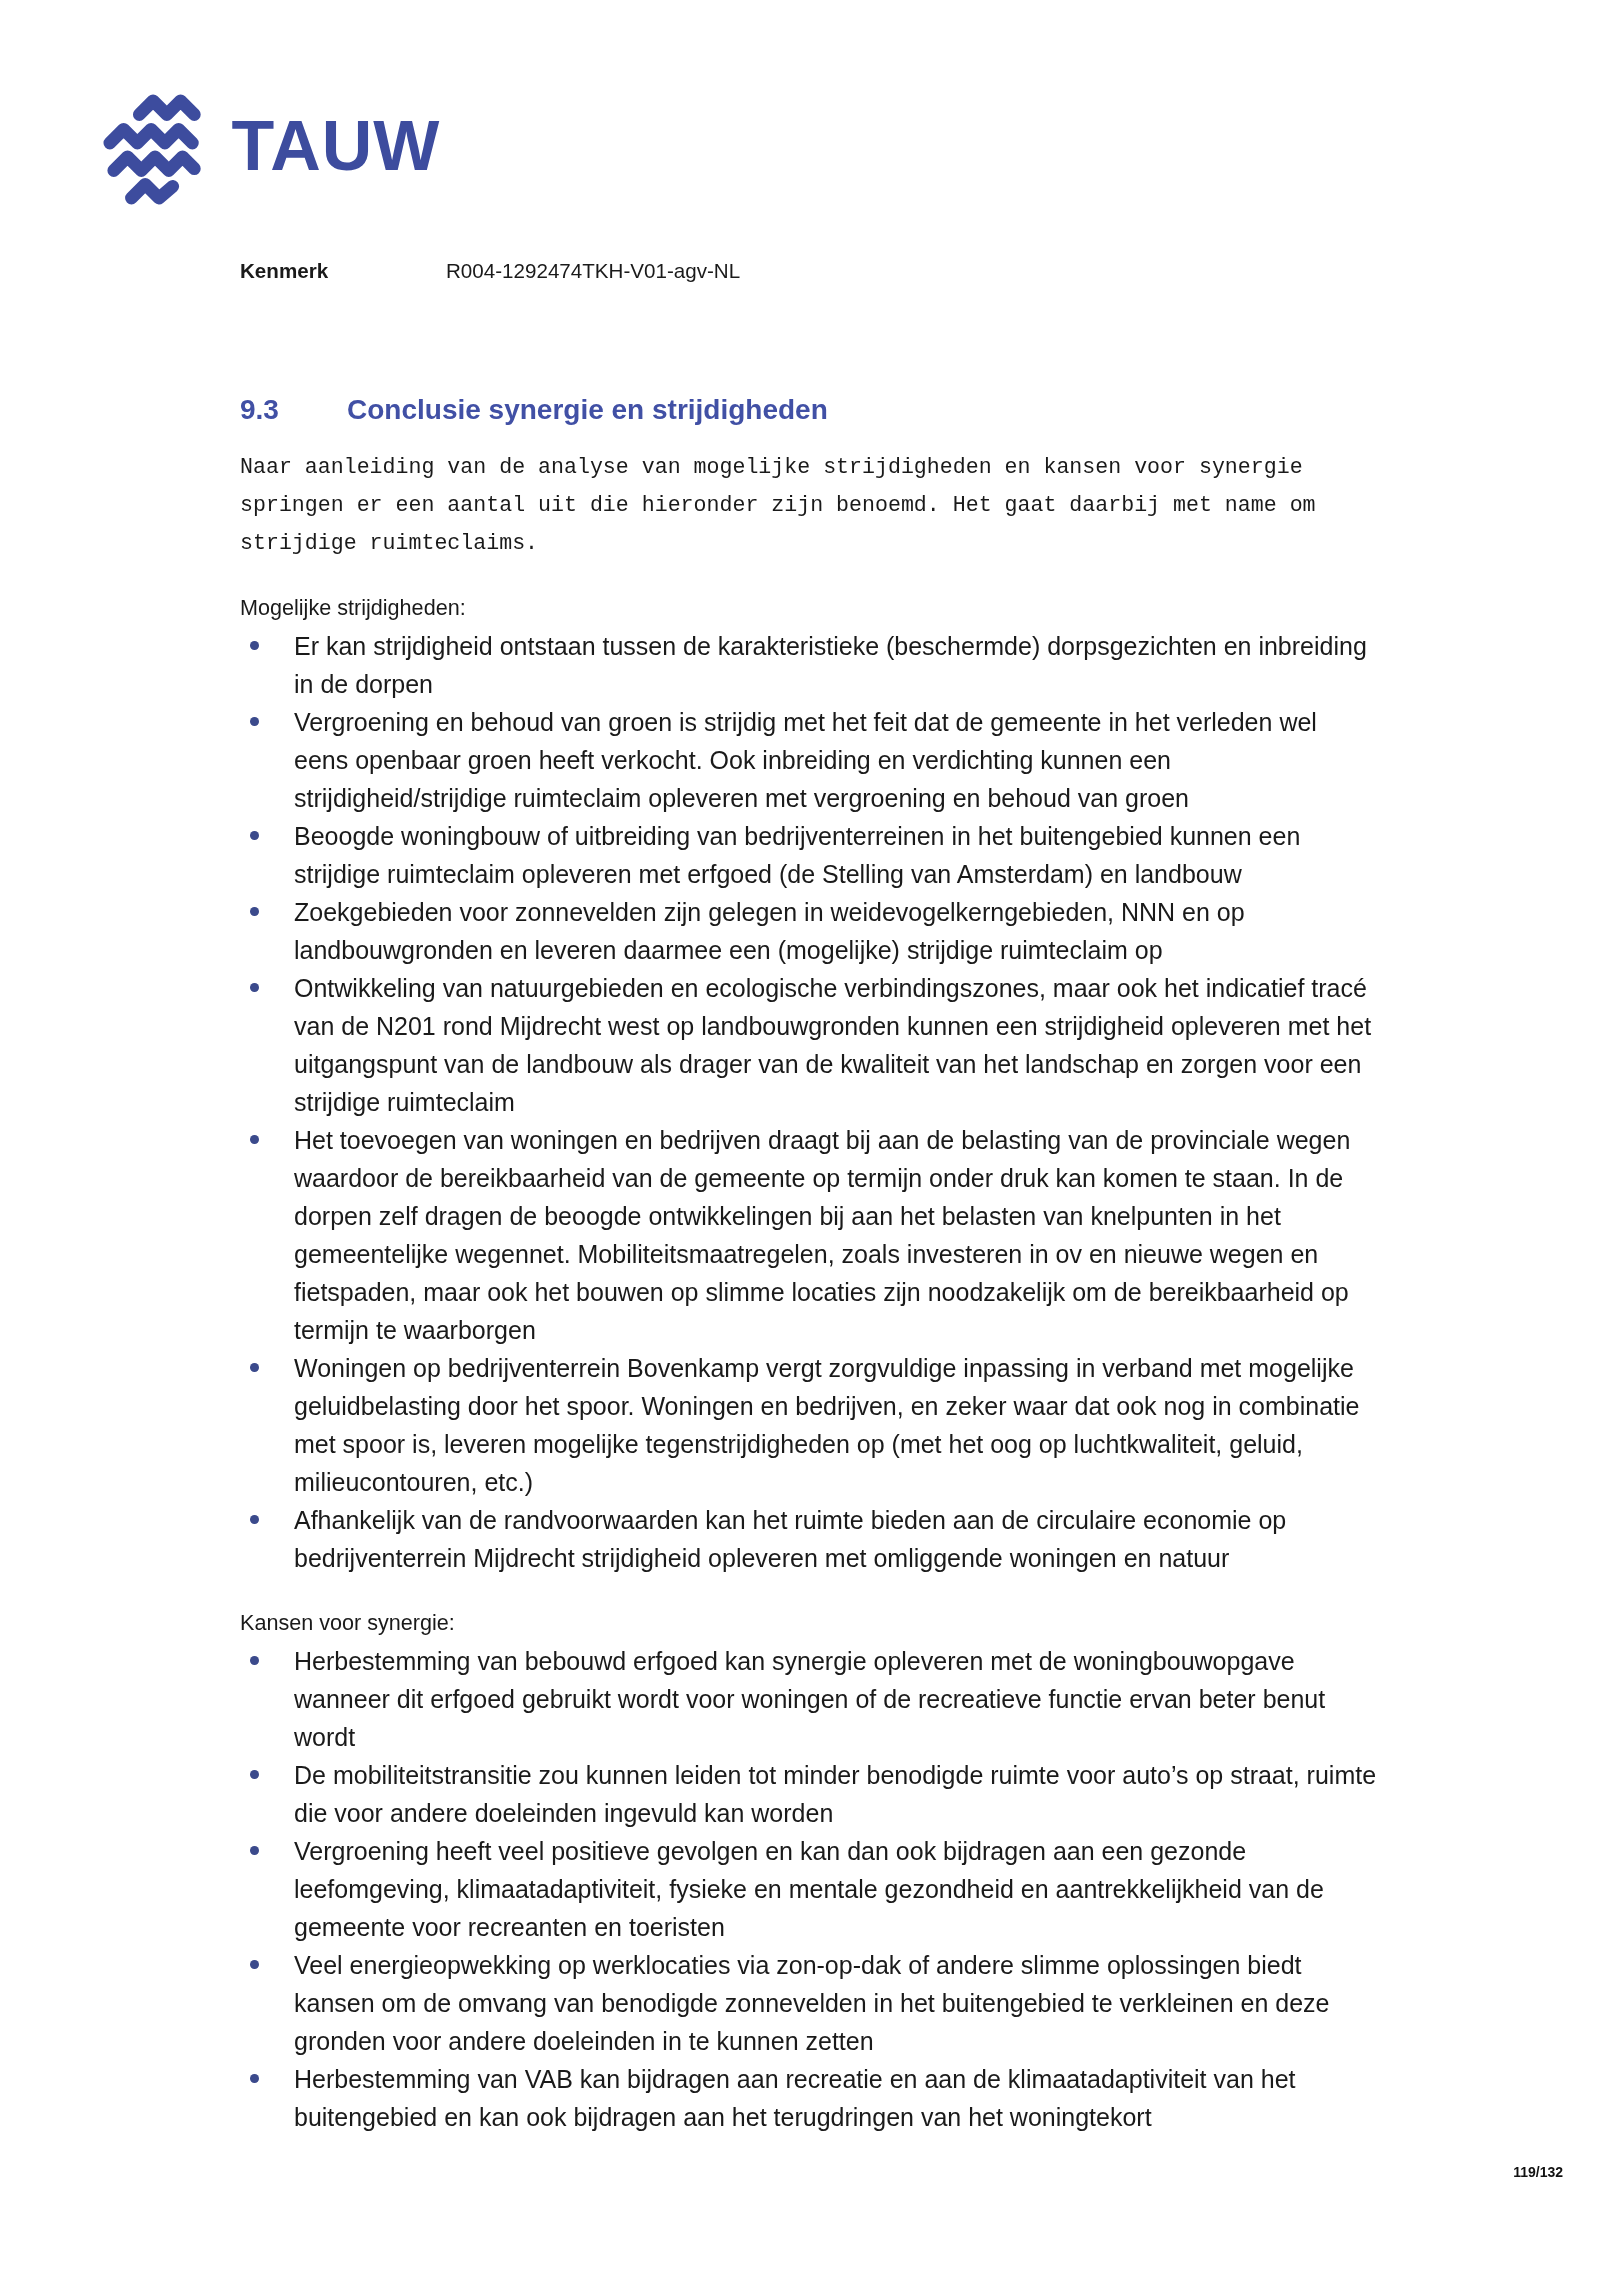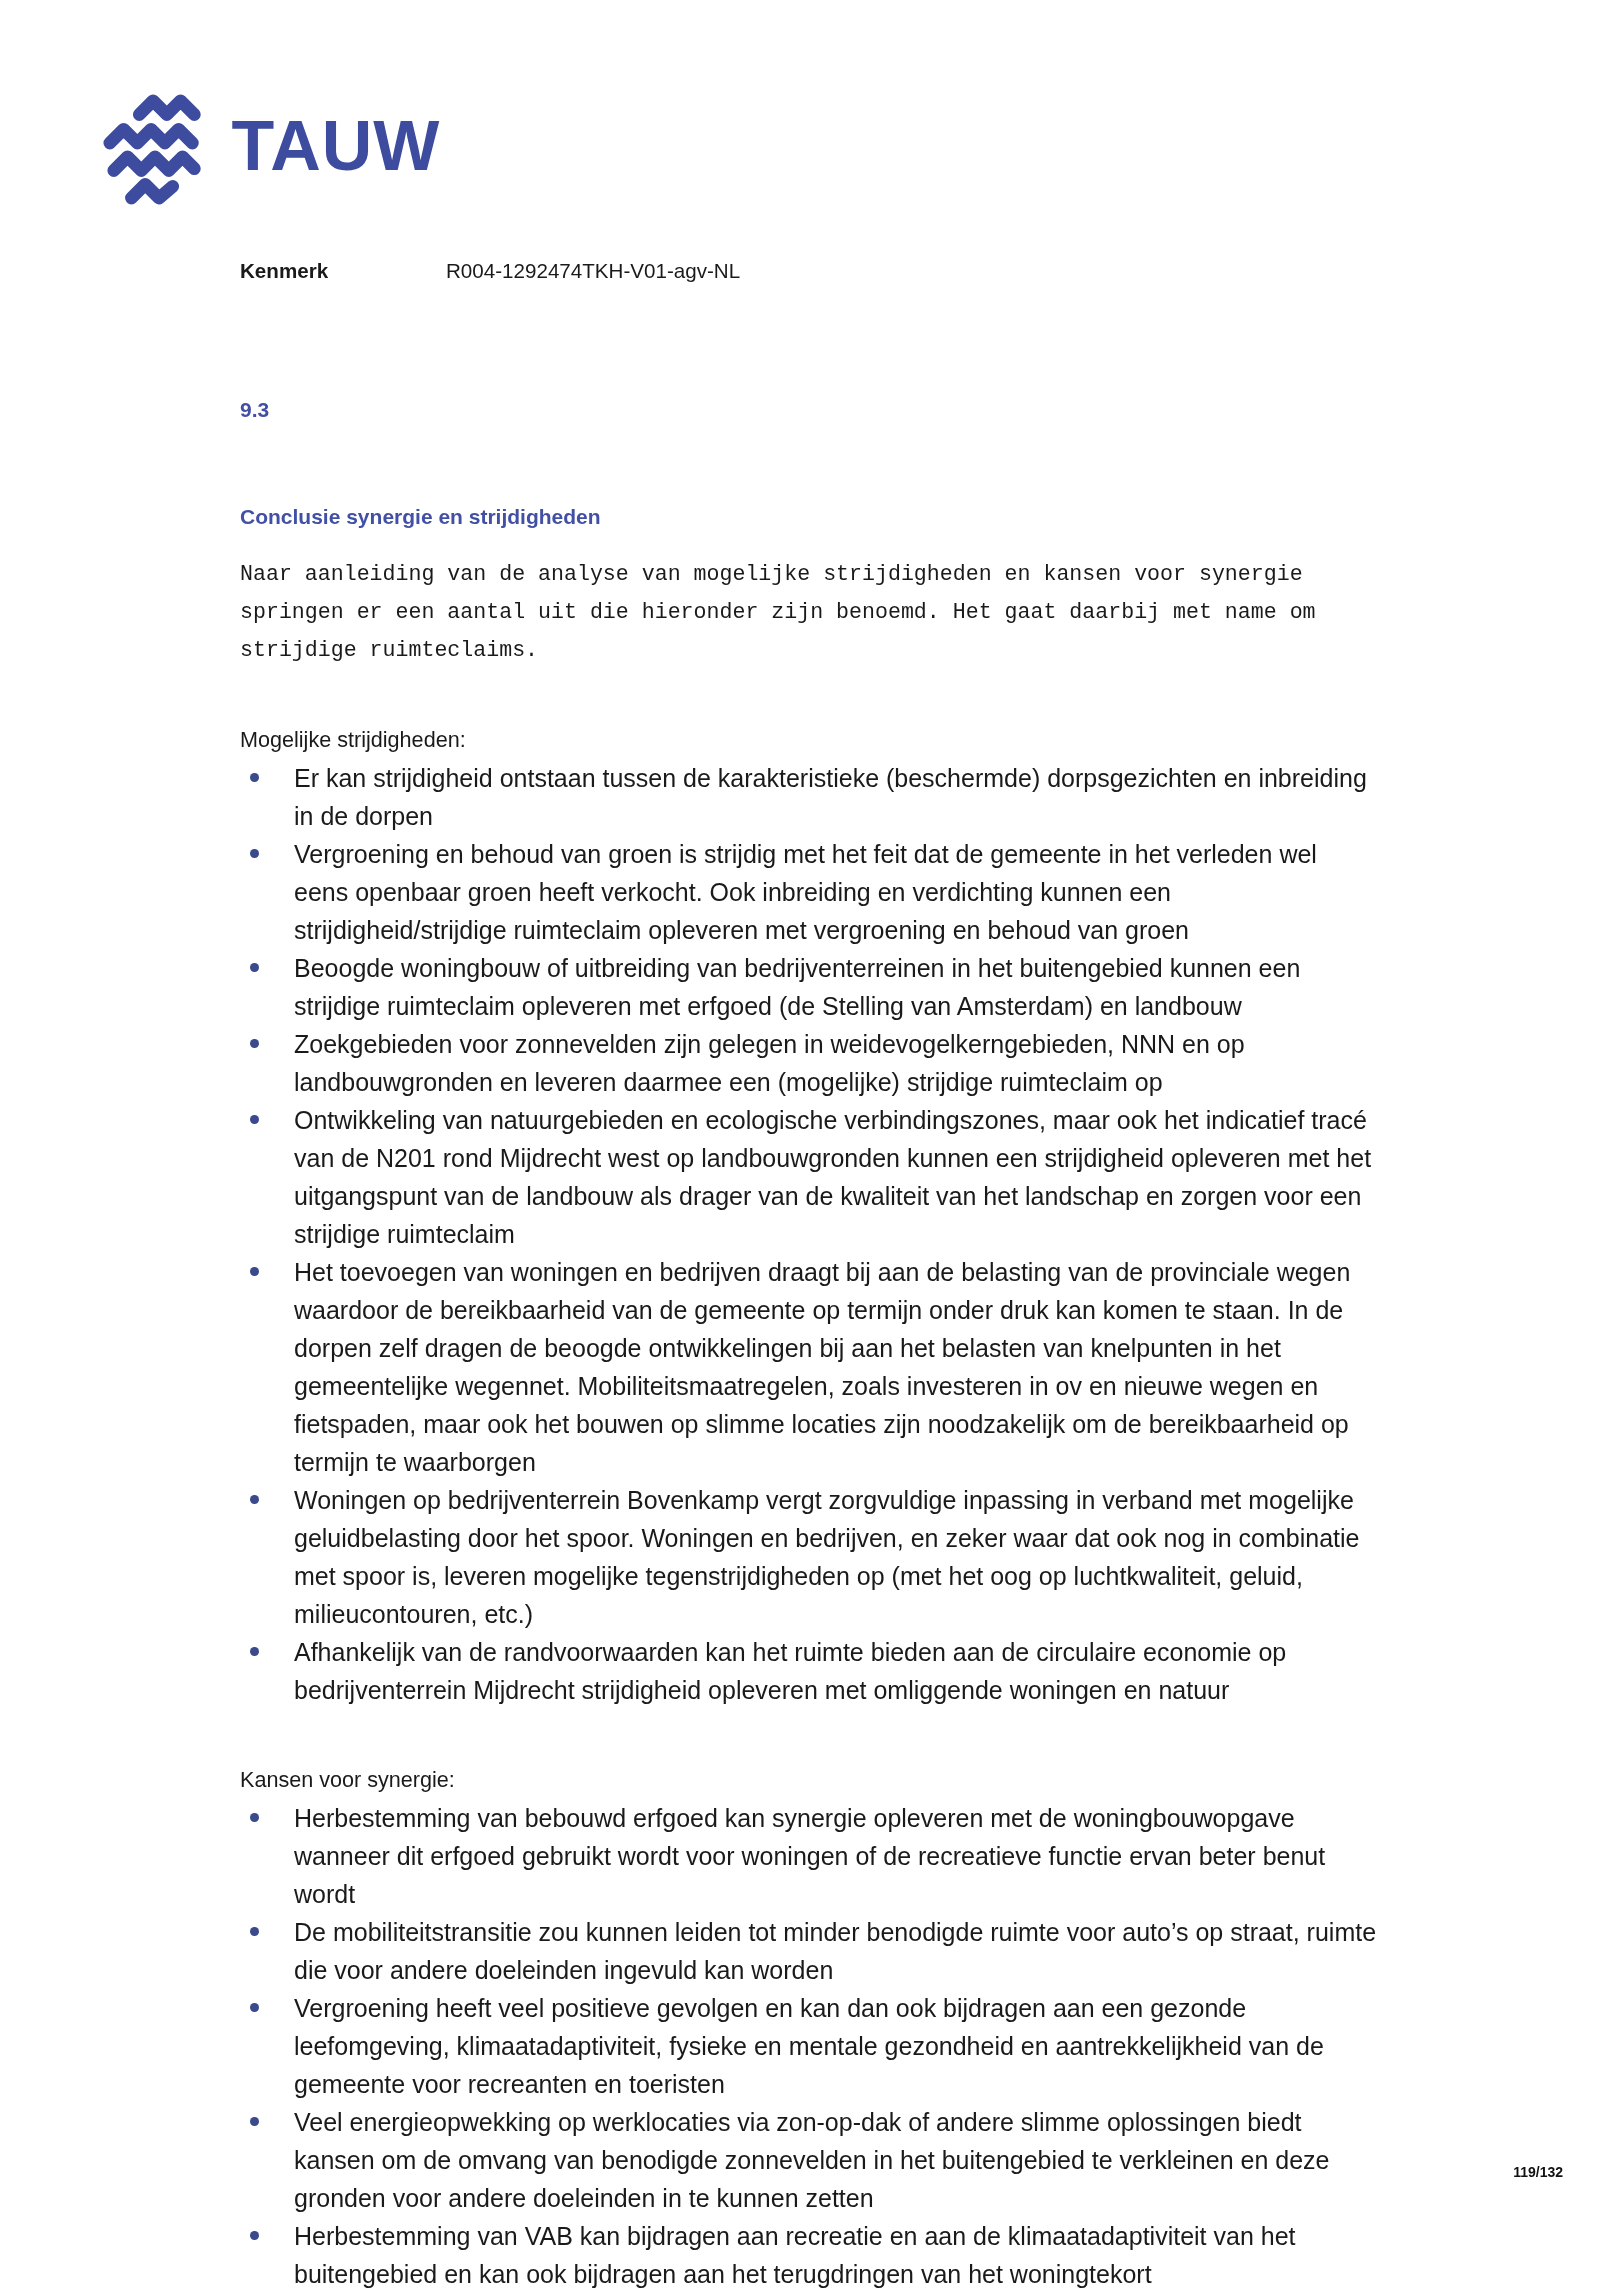--- a/index.html
+++ b/index.html
@@ -44,36 +44,35 @@
   .meta-value { font-weight: normal; }
   
   .content {
     position: absolute;
     left: 240px;
     top: 392px;
     width: 1181px;
   }
   .section-heading {
     margin: 0;
-    font-size: 21px;
+    font-size: 28px;
     line-height: 35px;
     font-weight: bold;
     color: #4150a5;
     display: flex;
-    flex-direction: column;
   }
   .sec-num { display: inline-block; width: 107px; flex: 0 0 107px; }
   .intro {
     margin: 20.6px 0 0 0;
     font-size: 21.6px;
     line-height: 38px;
     width: 1171px;
     font-family: Liberation Mono, monospace;
   }
-  .list-block { margin-top: 52px; }
+  .list-block { margin-top: 27px; }
   .list-heading {
     margin: 0;
     font-size: 21.6px;
     line-height: 38px;
   }
   ul.bullets {
     margin: 0;
     padding: 0;
     list-style: none;
     width: 1137px;

